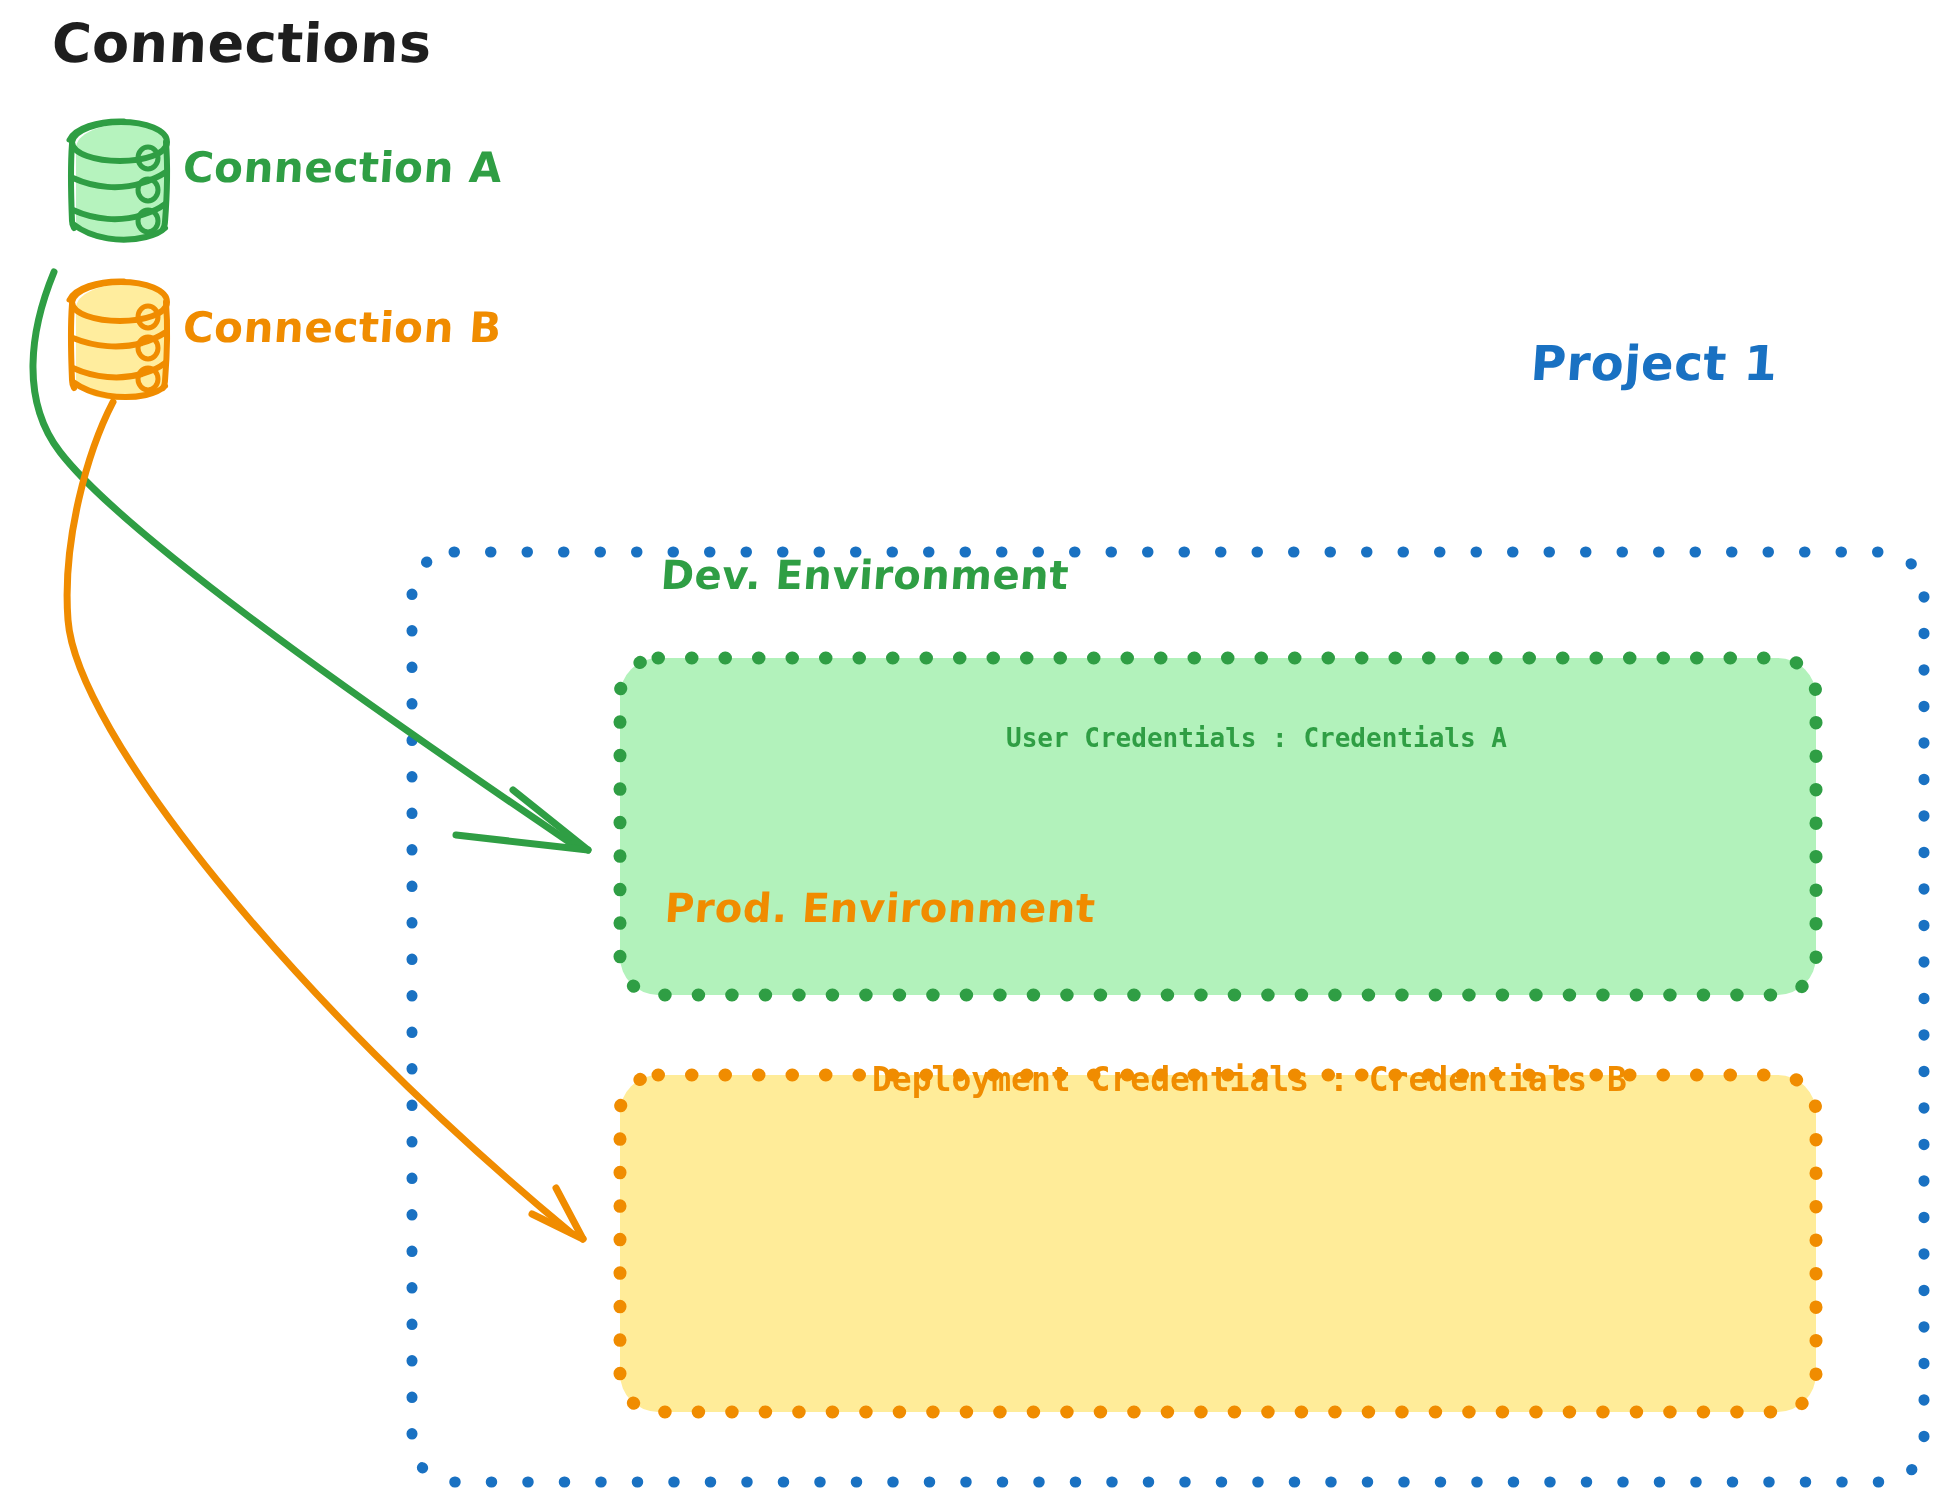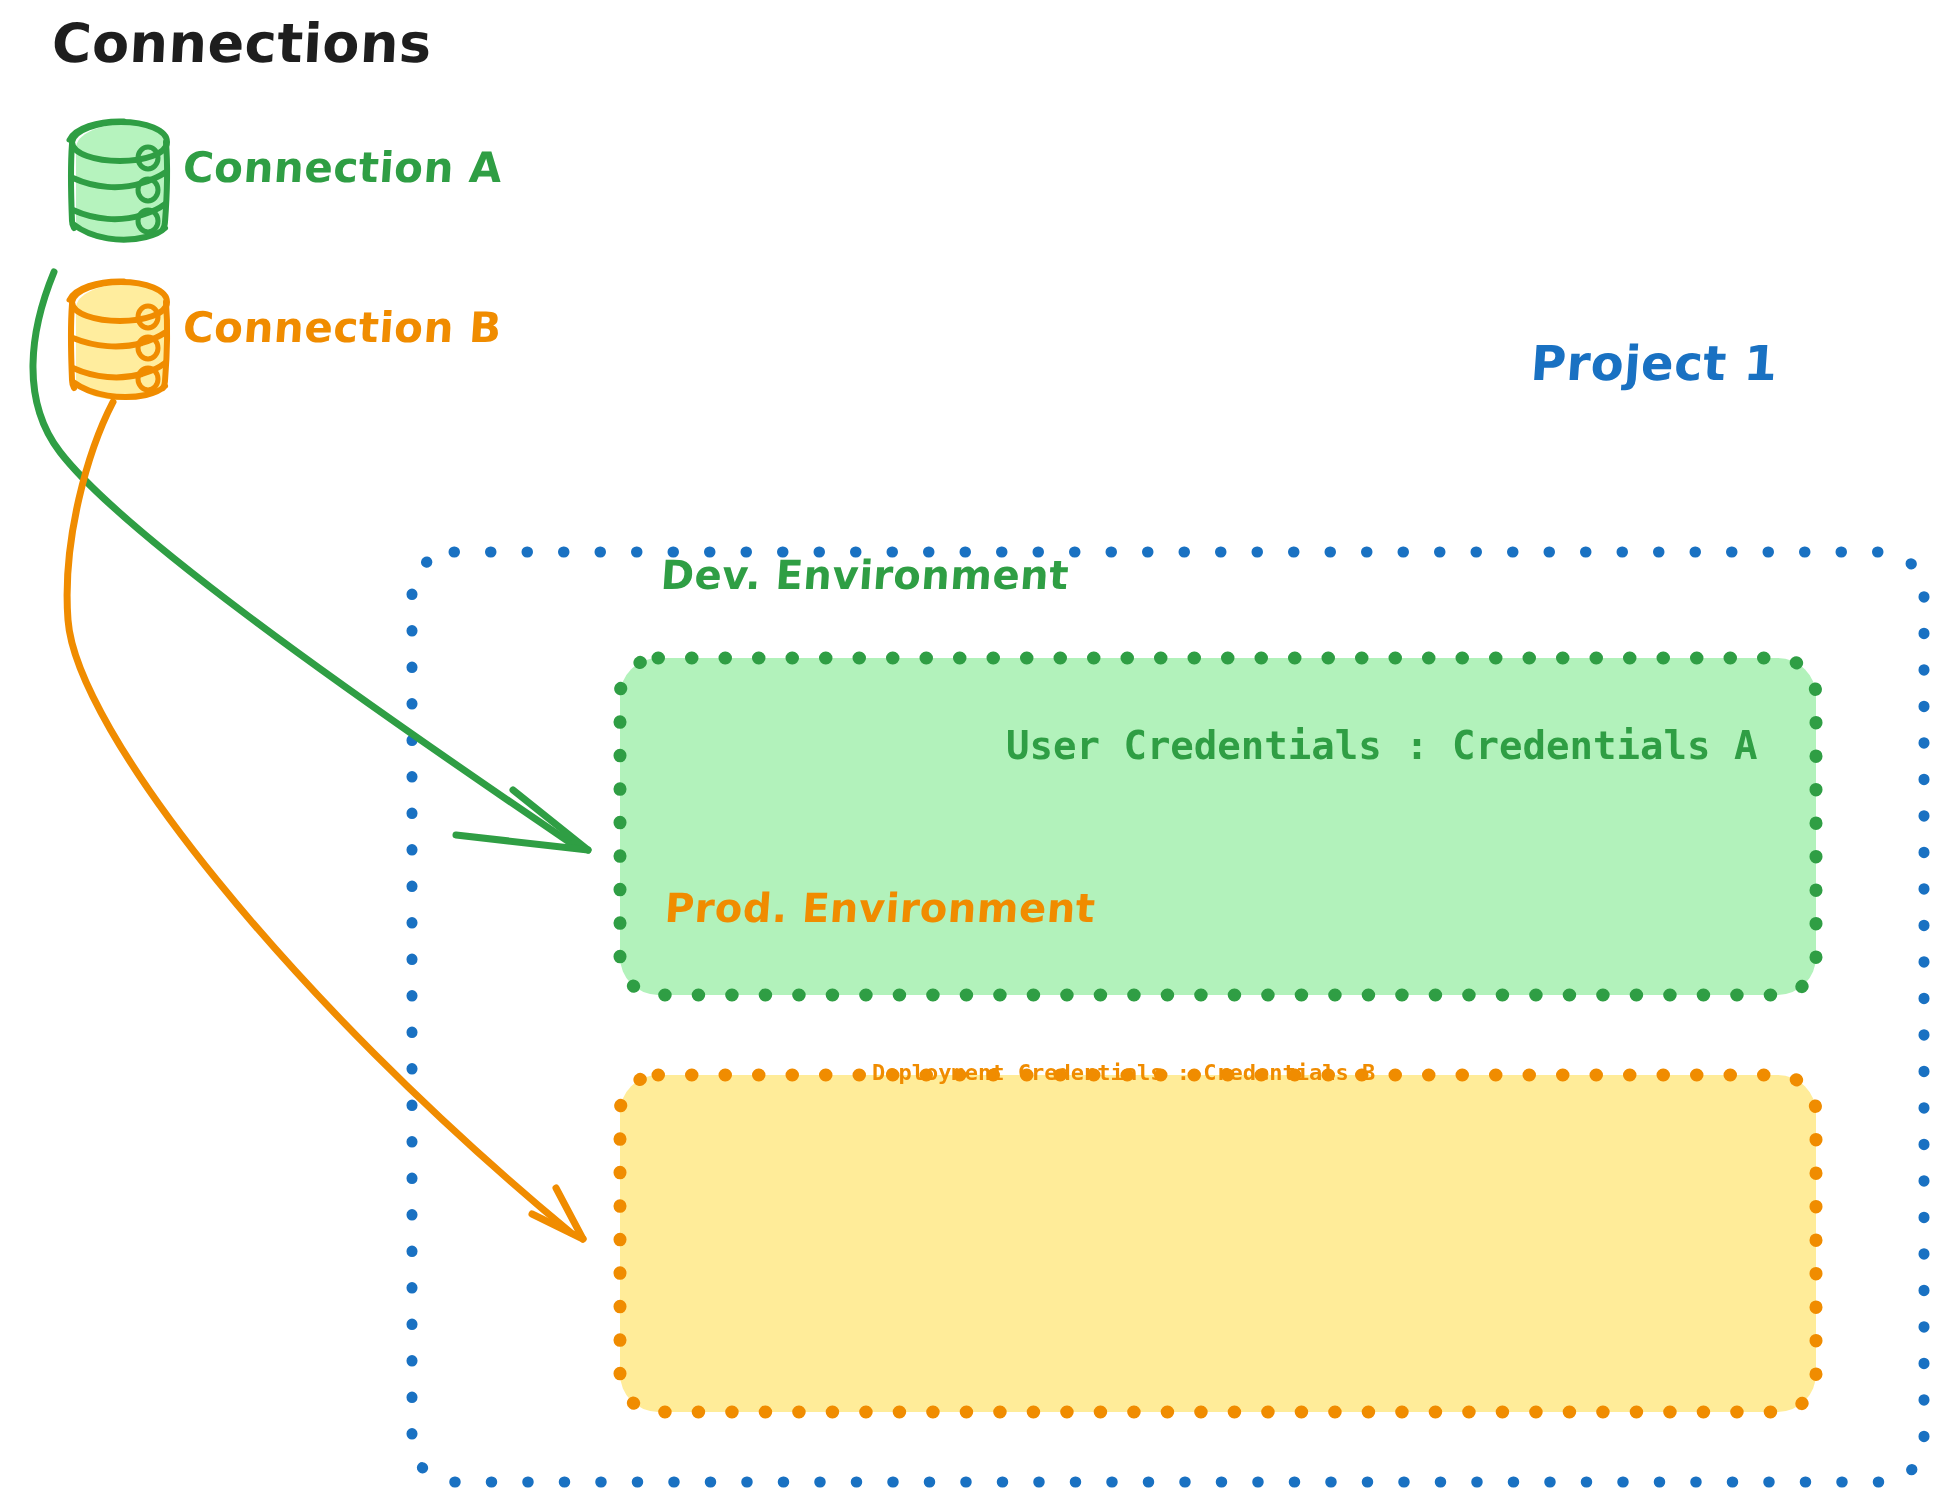--- a/index.html
+++ b/index.html
@@ -78,27 +78,27 @@
   #label-prod-env {
     left: 665px;
     top: 885px;
     font-size: 40px;
     color: #f08c00;
     transform: skewX(-4deg);
   }
   #label-dev-credentials {
     left: 1006px;
     top: 723px;
-    font-size: 39px;
+    font-size: 26px;
     color: #2f9e44;
   }
   #label-prod-credentials {
     left: 872px;
     top: 1060px;
-    font-size: 22px;
+    font-size: 33px;
     color: #f08c00;
   }
 </style>
 </head>
 <body>
 
 <div id="canvas">
 
   <svg id="sketch" viewBox="0 0 1948 1506" xmlns="http://www.w3.org/2000/svg">
 

